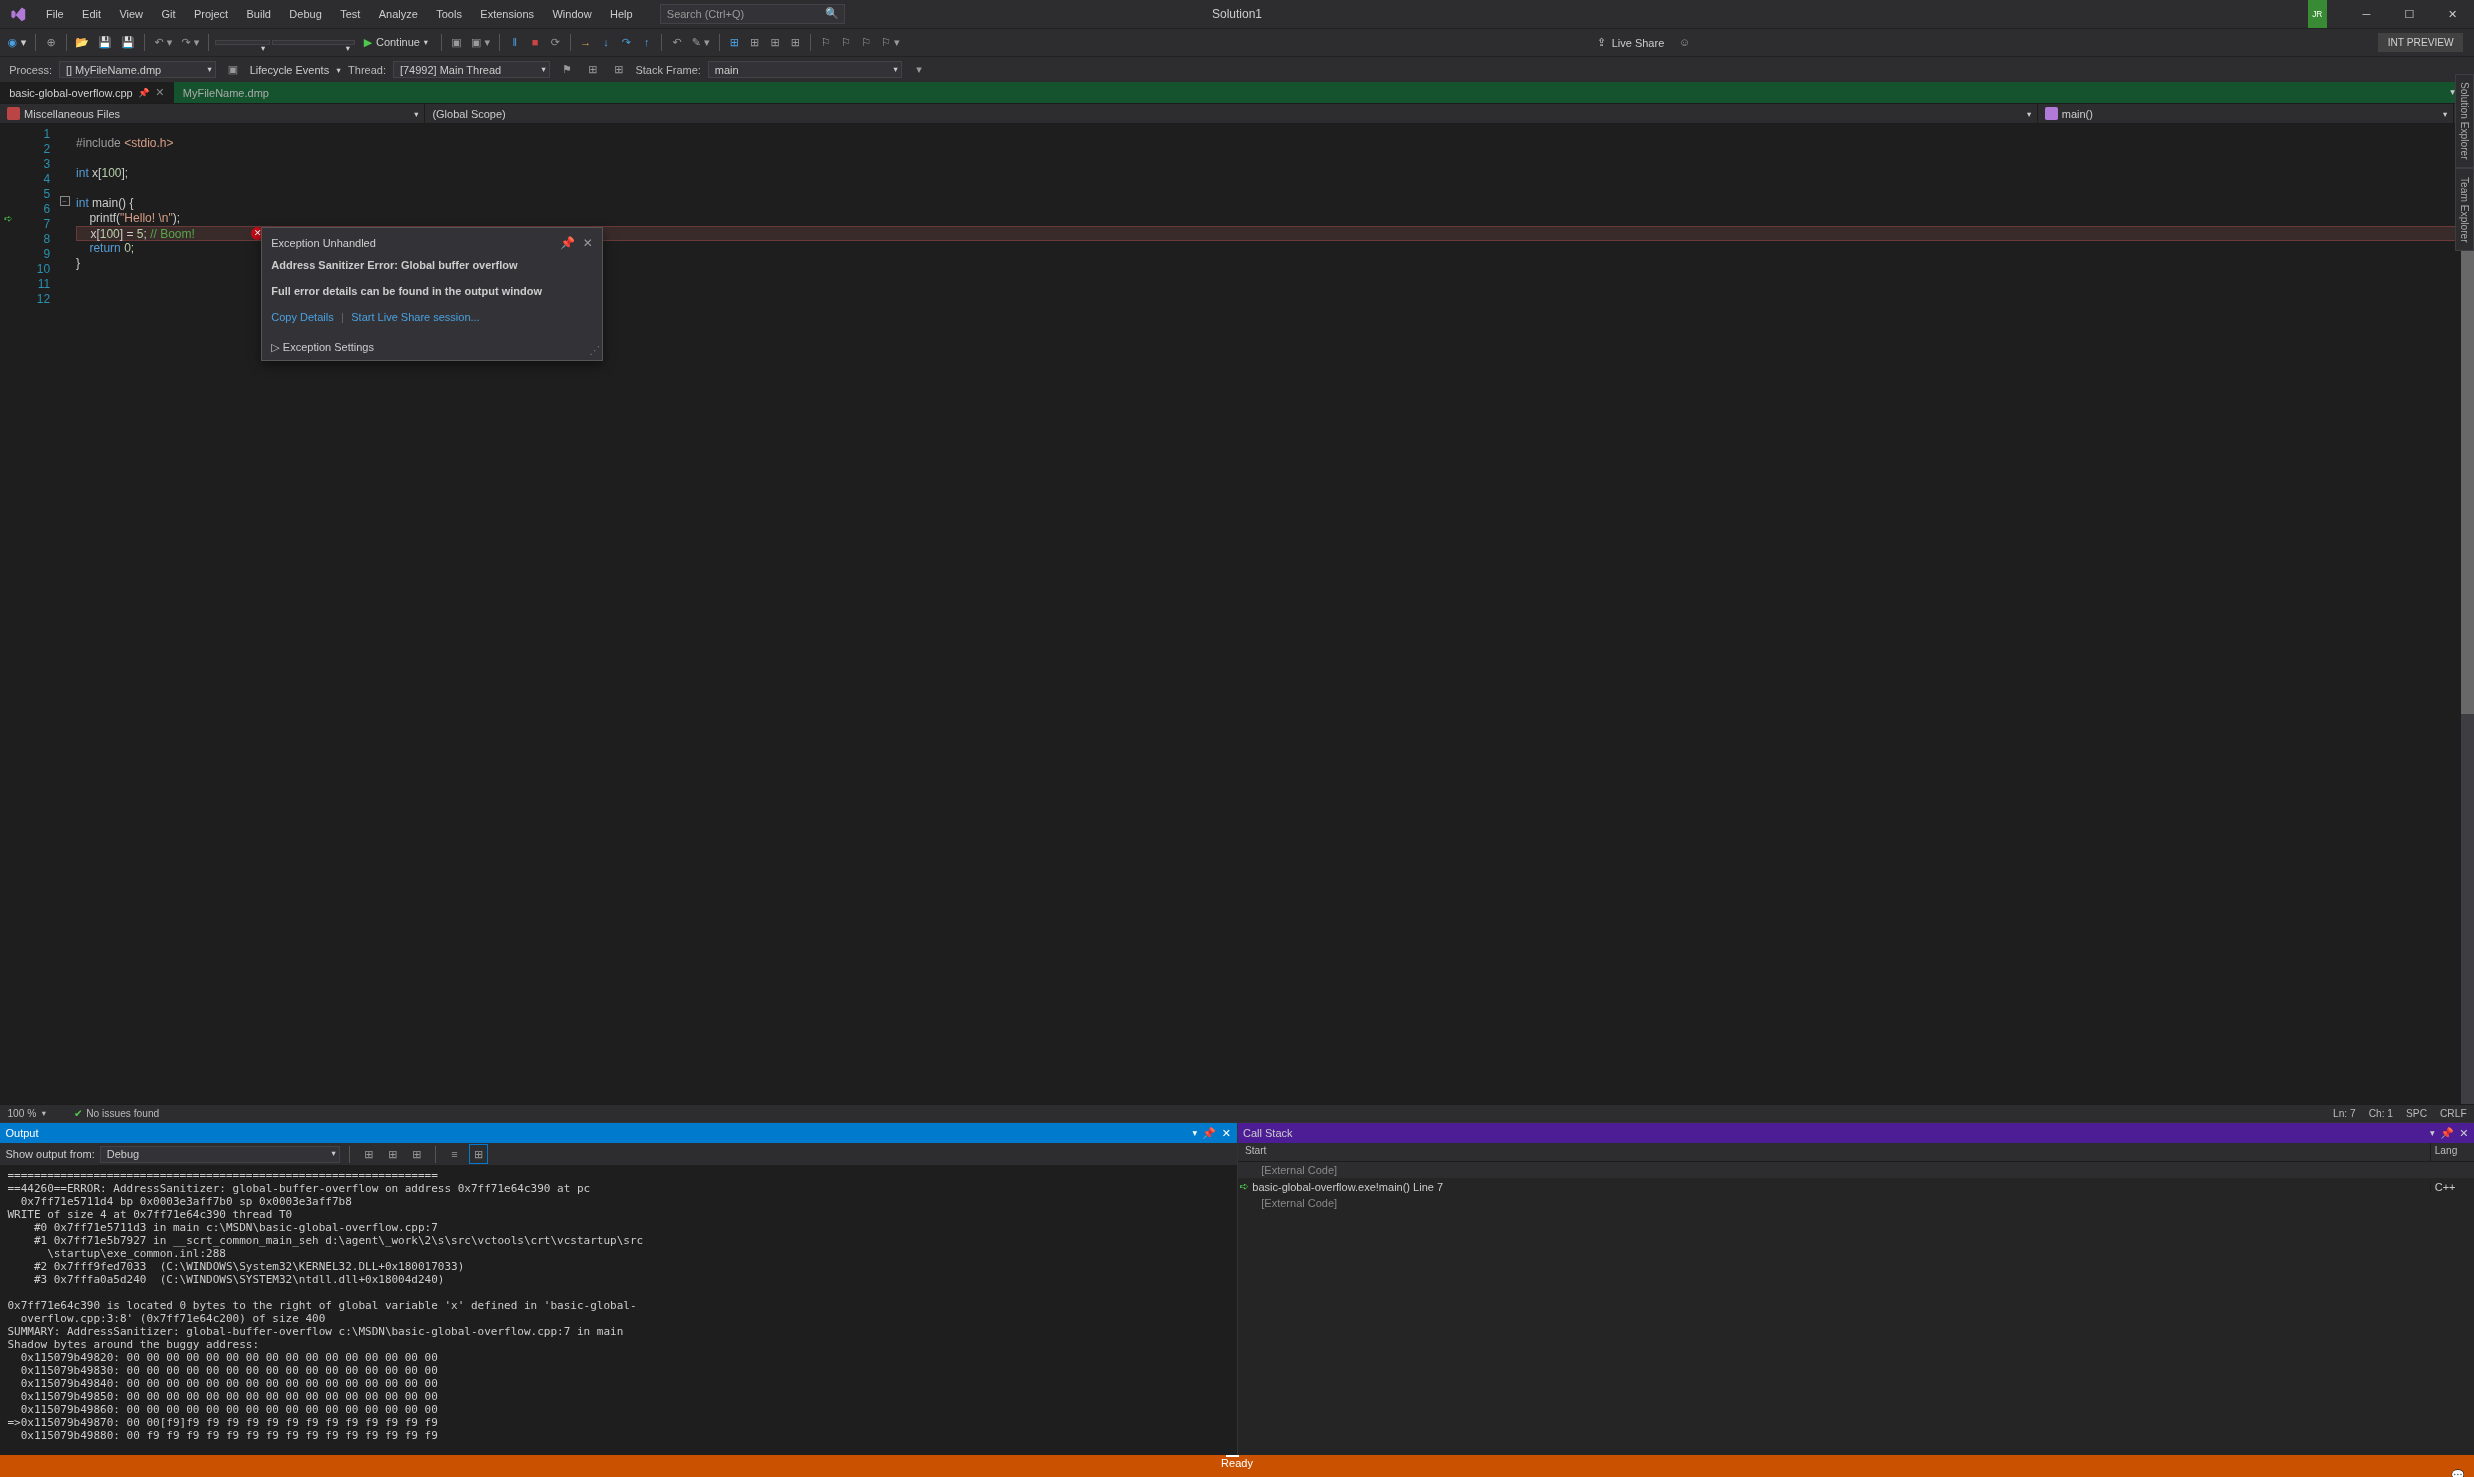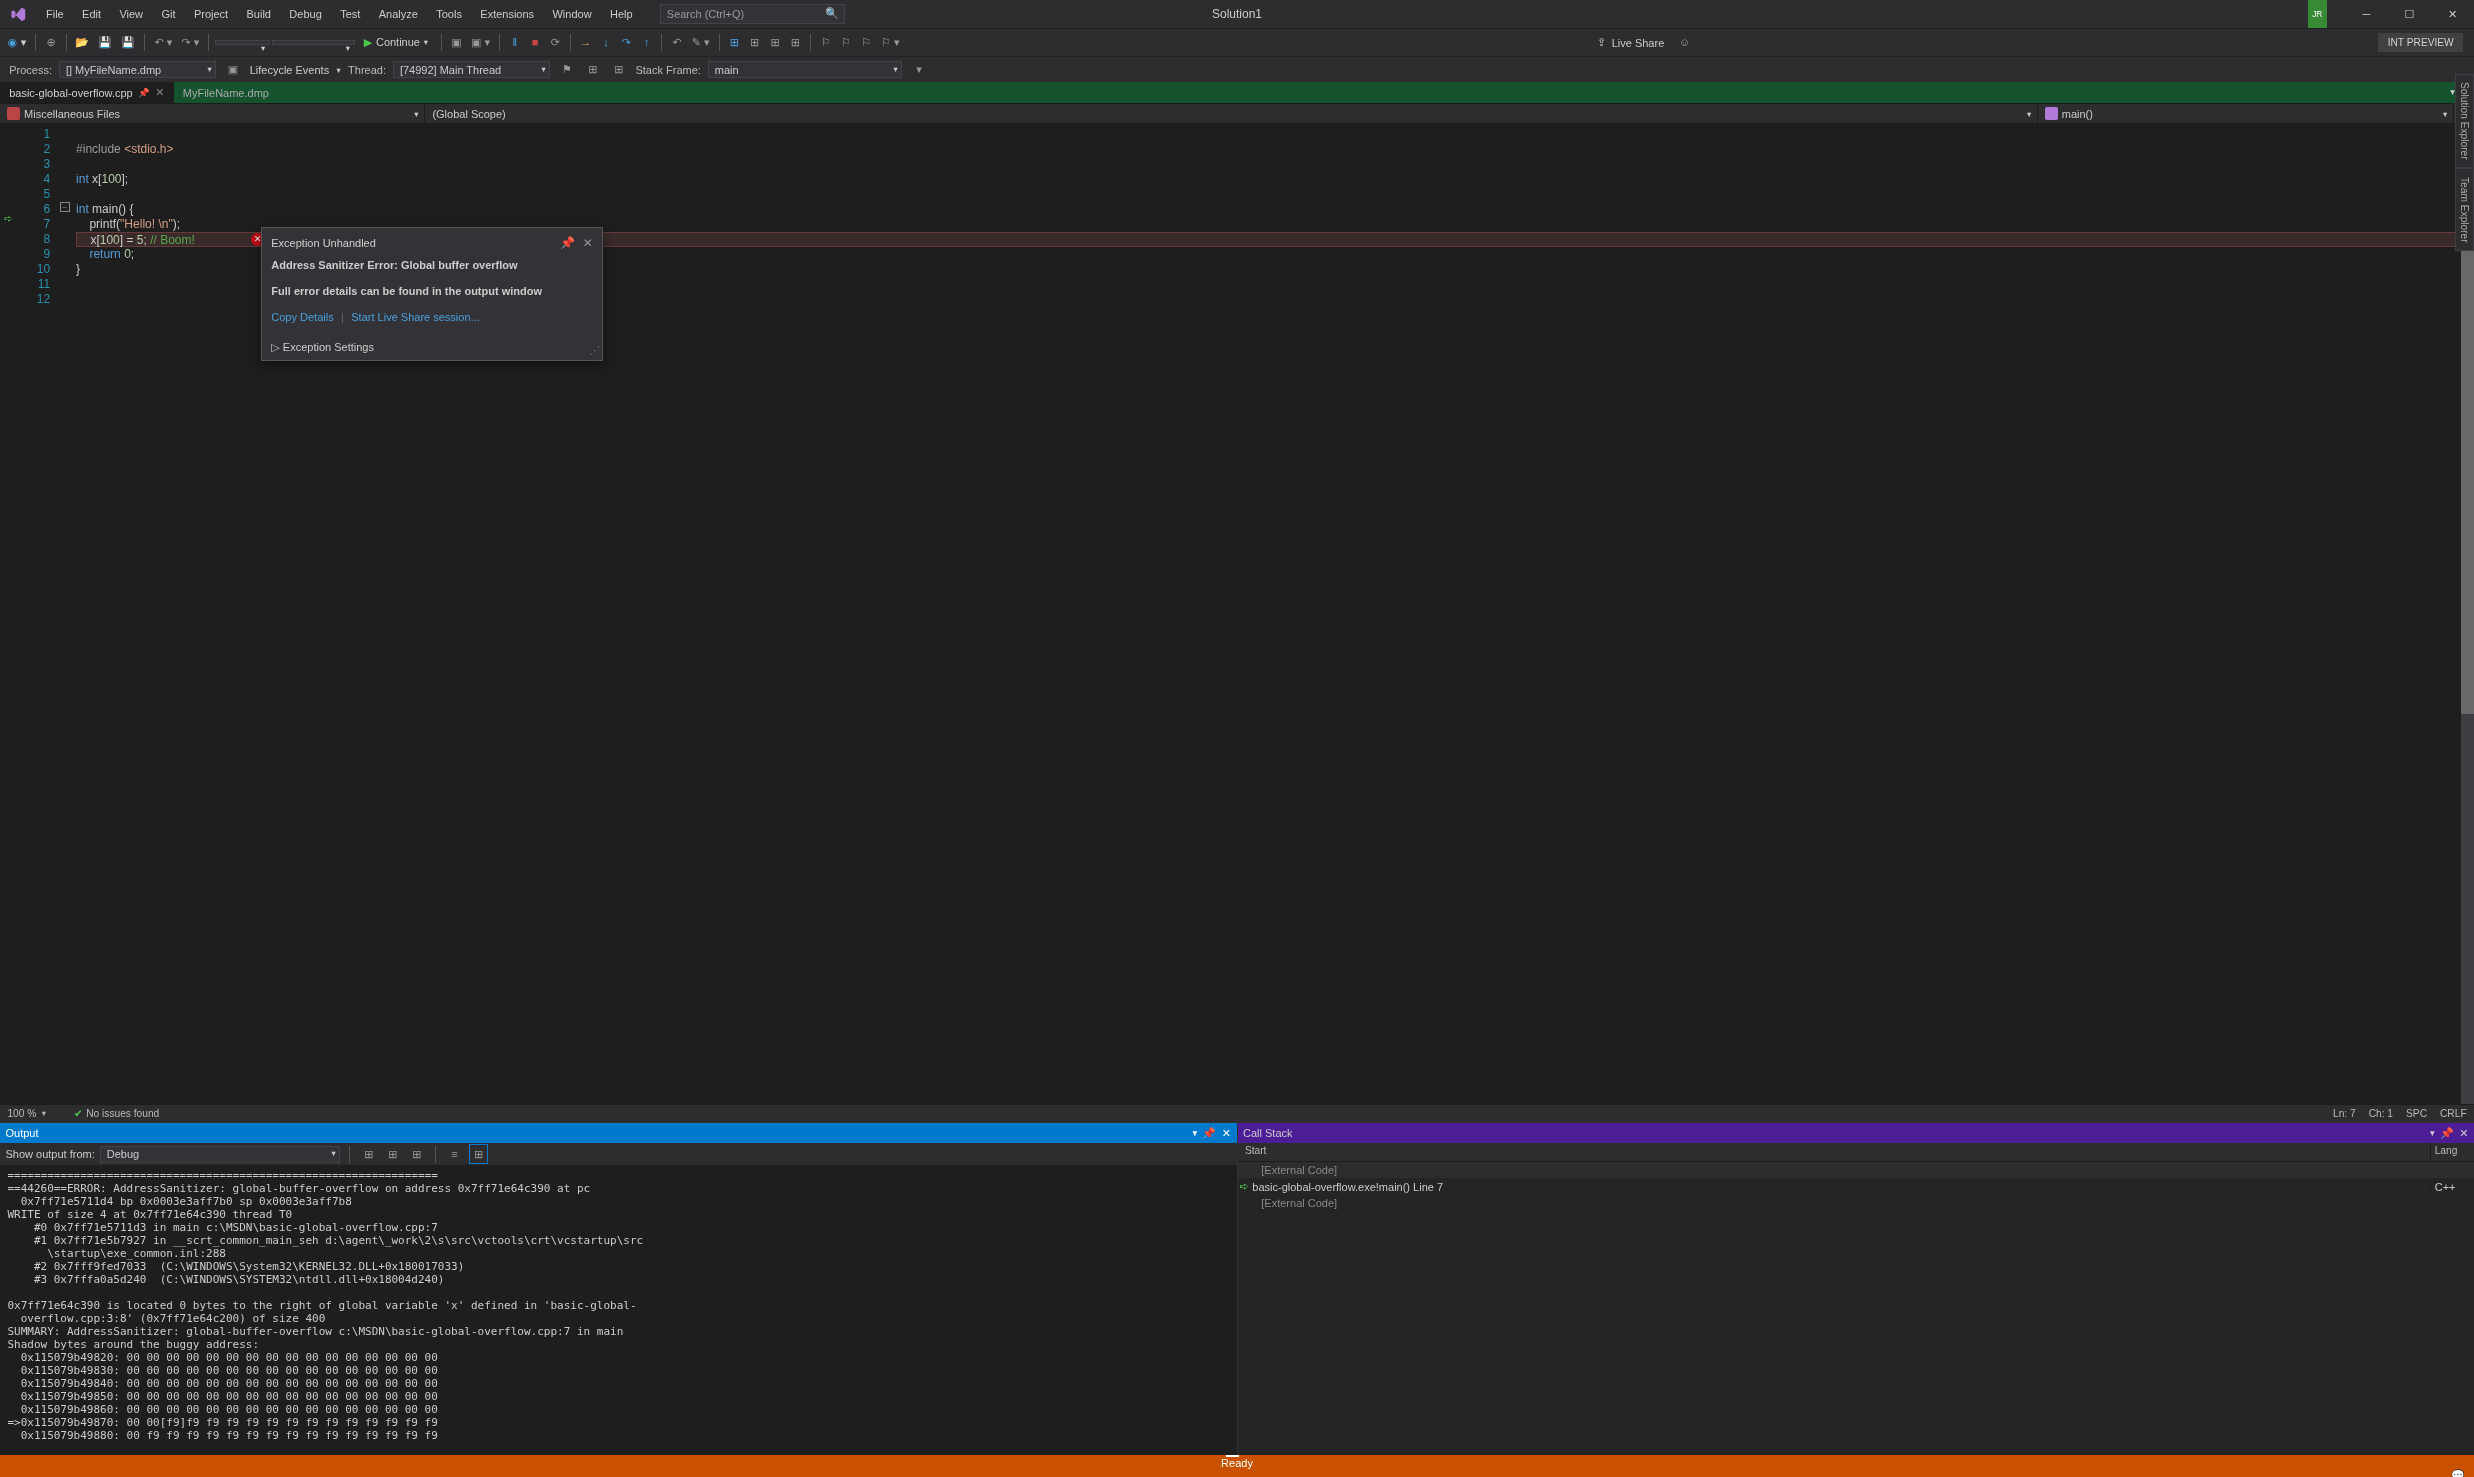--- a/index.html
+++ b/index.html
@@ -46,21 +46,21 @@
 
 .navbar { display: flex; height: 20.3px; background: #2d2d30; border-bottom: 0.9px solid #1c1c1c; }
 .nav-dropdown { flex: 1; padding: 1.8px 7.4px; border-right: 0.9px solid #1c1c1c; color: #ccc; font-size: 11px; position: relative; display: flex; align-items: center; }
 .nav-dropdown::after { content: "▾"; position: absolute; right: 5.5px; font-size: 8.3px; }
 .nav-icon { width: 13px; height: 13px; margin-right: 3.7px; display: inline-block; }
 
 
 .editor-area { flex: 1; display: flex; background: #1e1e1e; position: relative; }
 .editor-gutter { width: 16.6px; background: #1e1e1e; }
 .line-numbers { width: 41px; background: #1e1e1e; text-align: right; padding-right: 7.4px; color: #2b91af; font-family: Consolas, monospace; font-size: 12px; line-height: 15px; padding-top: 2.8px; }
-.code-area { flex: 1; font-family: Consolas, monospace; font-size: 12px; line-height: 15px; padding-top: 18px; position: relative; }
+.code-area { flex: 1; font-family: Consolas, monospace; font-size: 12px; line-height: 15px; padding-top: 12px; position: relative; }
 .outline-col { width: 18.5px; }
 .code-line { white-space: pre; height: 15px; position: relative; }
 .code-line.highlighted { background: #3a2b2b; border: 0.9px solid #6a3a3a; }
 .kw { color: #569cd6; }
 .str { color: #d69d85; }
 .cmt { color: #57a64a; }
 .num { color: #b5cea8; }
 .inc { color: #9b9b9b; }
 .error-badge { position: absolute; left: 174px; top: 0; width: 13px; height: 13px; background: #c50b17; border-radius: 50%; display: flex; align-items: center; justify-content: center; color: #fff; font-size: 9.2px; }
 .fold-minus { position: absolute; left: -16.6px; width: 10.2px; height: 10.2px; border: 0.9px solid #888; font-size: 8.3px; text-align: center; line-height: 8.3px; color: #888; }

